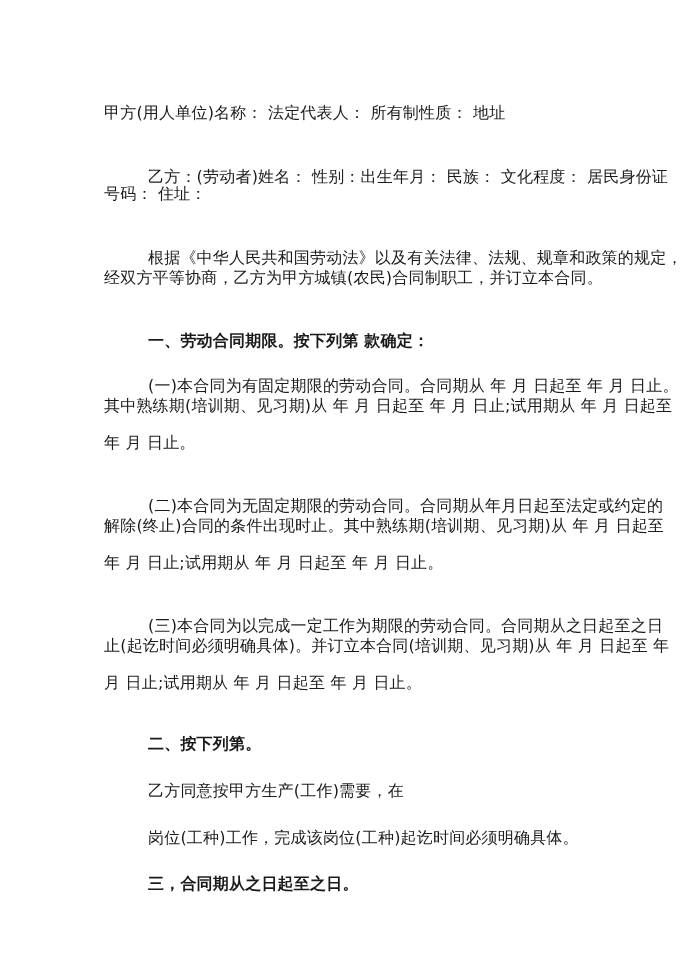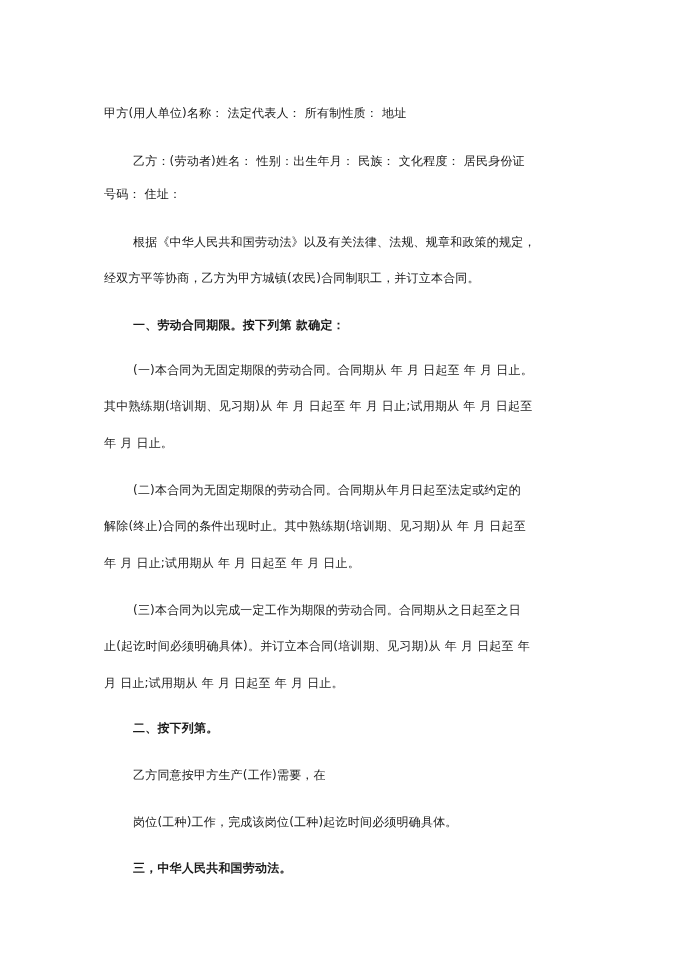--- a/index.html
+++ b/index.html
@@ -1,38 +1,38 @@
 <!DOCTYPE html>
 <html><head>
 <meta charset="utf-8">
 <style>
   html, body { margin: 0; padding: 0; background: #ffffff; }
   body { width: 690px; height: 976px; overflow: hidden; position: relative;
          font-family: "DejaVu Sans", "Liberation Sans", sans-serif; color: #1a1a1a; }
   .page { position: absolute; left: 104px; top: 0; width: 486px; }
-  .line { position: absolute; left: 0; white-space: nowrap; font-size: 12px; line-height: 20px; letter-spacing: 0.2px; }
-  .indent { left: 29px; }
+  .line { position: absolute; left: 0; white-space: nowrap; font-size: 16px; line-height: 20px; letter-spacing: 0.2px; }
+  .indent { left: 44px; margin-top: 16px; }
   .bold { font-weight: bold; }
 </style>
 </head>
 <body>
 
 <div class="page">
   <div class="line" style="top:103px">甲方(用人单位)名称： 法定代表人： 所有制性质： 地址</div>
   <div class="line indent" style="top:151px">乙方：(劳动者)姓名： 性别：出生年月： 民族： 文化程度： 居民身份证</div>
   <div class="line" style="top:184px">号码： 住址：</div>
   <div class="line indent" style="top:232px">根据《中华人民共和国劳动法》以及有关法律、法规、规章和政策的规定，</div>
   <div class="line" style="top:268px">经双方平等协商，乙方为甲方城镇(农民)合同制职工，并订立本合同。</div>
   <div class="line indent bold" style="top:315px">一、劳动合同期限。按下列第 款确定：</div>
-  <div class="line indent" style="top:360px">(一)本合同为无固定期限的劳动合同。合同期从 年 月 日起至 年 月 日止。</div>
+  <div class="line indent" style="top:360px">(一)本合同为有固定期限的劳动合同。合同期从 年 月 日起至 年 月 日止。</div>
   <div class="line" style="top:396px">其中熟练期(培训期、见习期)从 年 月 日起至 年 月 日止;试用期从 年 月 日起至</div>
   <div class="line" style="top:433px">年 月 日止。</div>
   <div class="line indent" style="top:480px">(二)本合同为无固定期限的劳动合同。合同期从年月日起至法定或约定的</div>
   <div class="line" style="top:516px">解除(终止)合同的条件出现时止。其中熟练期(培训期、见习期)从 年 月 日起至</div>
   <div class="line" style="top:553px">年 月 日止;试用期从 年 月 日起至 年 月 日止。</div>
   <div class="line indent" style="top:600px">(三)本合同为以完成一定工作为期限的劳动合同。合同期从之日起至之日</div>
   <div class="line" style="top:636px">止(起讫时间必须明确具体)。并订立本合同(培训期、见习期)从 年 月 日起至 年</div>
   <div class="line" style="top:673px">月 日止;试用期从 年 月 日起至 年 月 日止。</div>
   <div class="line indent bold" style="top:718px">二、按下列第。</div>
   <div class="line indent" style="top:765px">乙方同意按甲方生产(工作)需要，在</div>
   <div class="line indent" style="top:812px">岗位(工种)工作，完成该岗位(工种)起讫时间必须明确具体。</div>
-  <div class="line indent bold" style="top:858px">三，中华人民共和国劳动法。</div>
+  <div class="line indent bold" style="top:858px">三，合同期从之日起至之日。</div>
 </div>
 
 </body></html>

